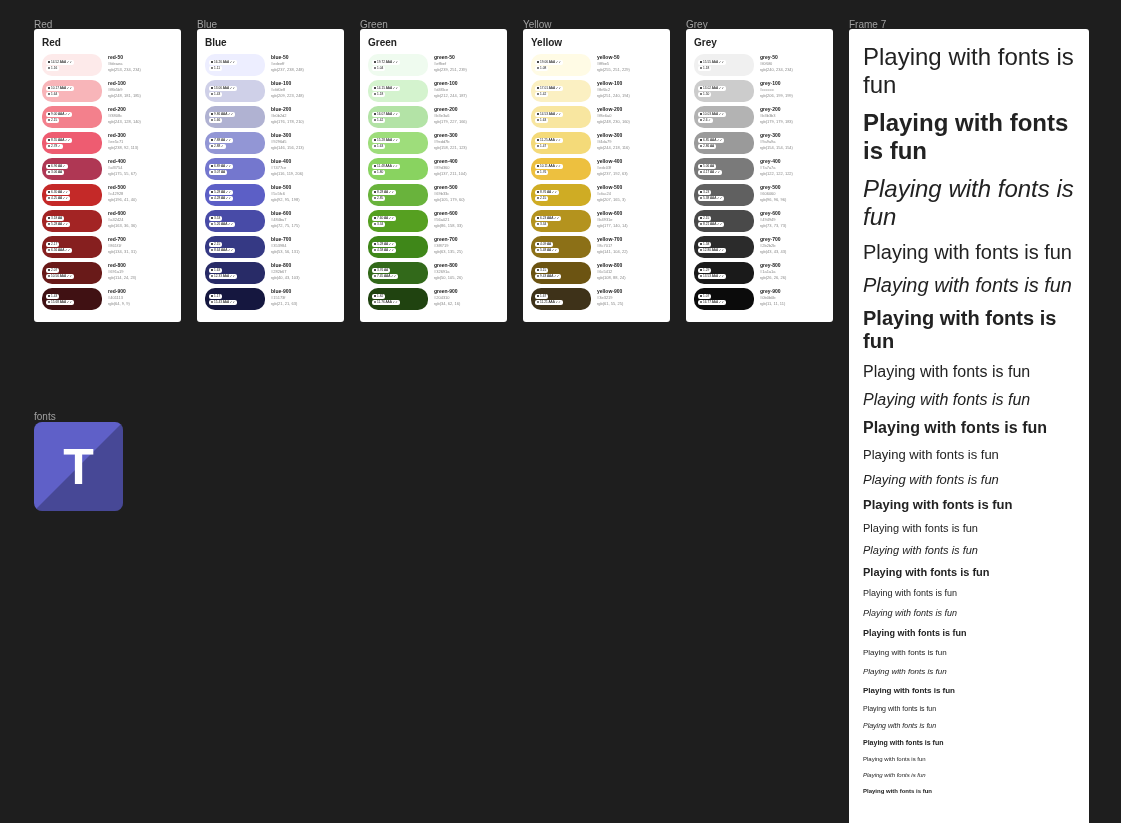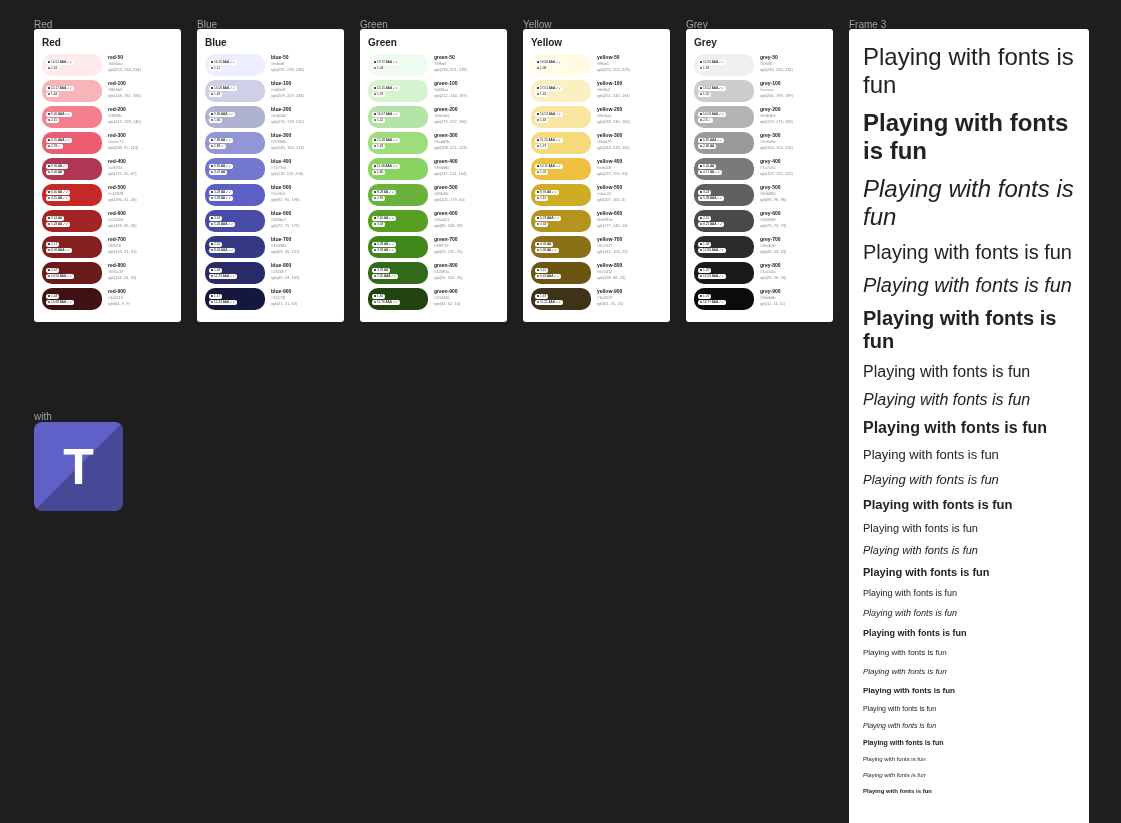--- a/index.html
+++ b/index.html
@@ -24,22 +24,22 @@
 </style>
 </head>
 <body>
 
 <div class="canvas" id="canvas">
     <div class="frame-label" style="left: 34px; top: 19px;">Red</div>
     <div class="frame-label" style="left: 197px; top: 19px;">Blue</div>
     <div class="frame-label" style="left: 360px; top: 19px;">Green</div>
     <div class="frame-label" style="left: 523px; top: 19px;">Yellow</div>
     <div class="frame-label" style="left: 686px; top: 19px;">Grey</div>
-    <div class="frame-label" style="left: 849px; top: 19px;">Frame 3</div>
-    <div class="frame-label" style="left: 34px; top: 411px;">with</div>
+    <div class="frame-label" style="left: 849px; top: 19px;">Frame 7</div>
+    <div class="frame-label" style="left: 34px; top: 411px;">fonts</div>
     <div class="palette-card" style="left: 34px; top: 29px;">
       <div class="palette-title">Red</div>
       <div class="swatch-row">
         <div class="swatch" style="background: rgb(253, 234, 234);">
           <span class="badge"><span class="dot"></span>14.52 AAA ✓✓</span>
           <span class="badge"><span class="dot"></span>1.16</span>
         </div>
         <div class="swatch-meta">
           <span class="nm">red-50</span>
           <span class="hx">#fdeaea</span>

